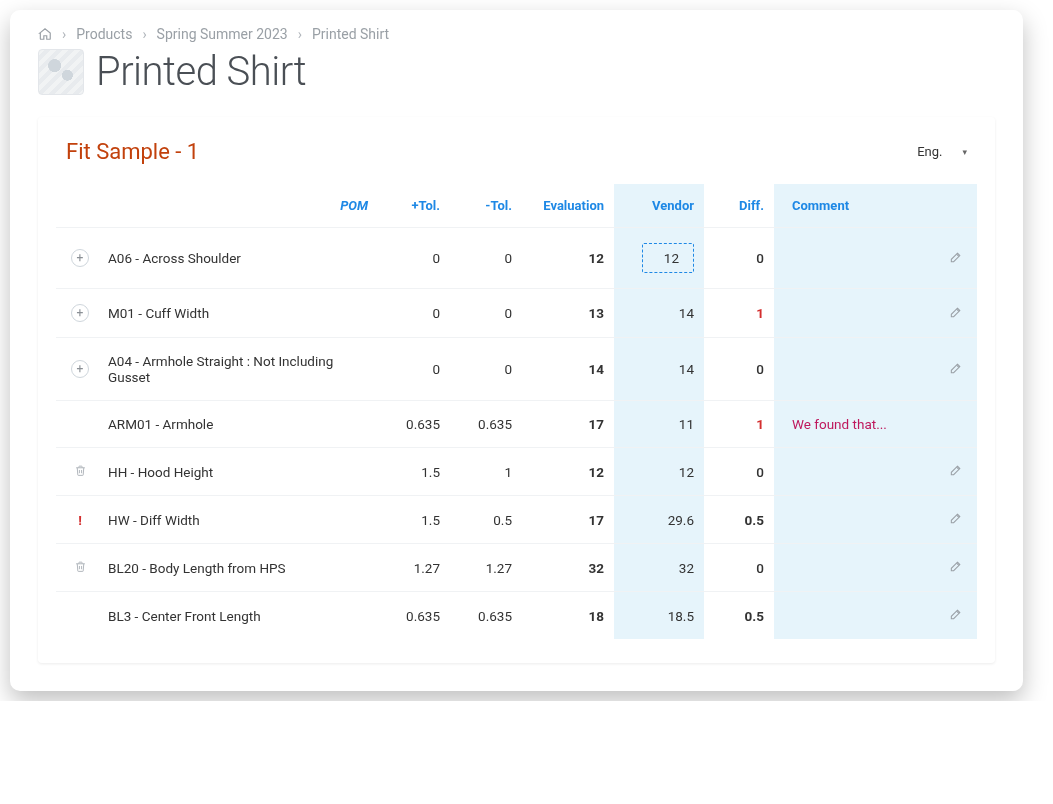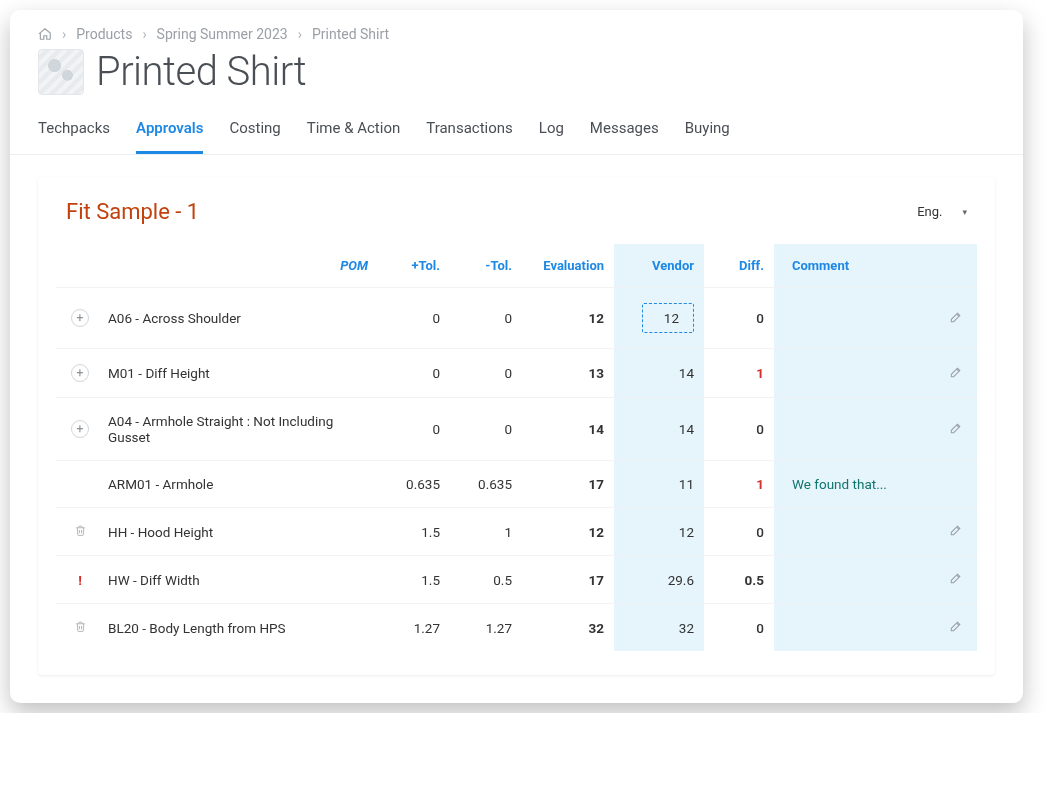--- a/index.html
+++ b/index.html
@@ -128,21 +128,21 @@
   }
   td.icon-cell {
     text-align: center;
     padding-left: 6px; padding-right: 0;
   }
   td.pom-cell { text-align: left; }
   td.eval-cell { font-weight: 700; }
   td.diff-cell { font-weight: 500; }
   td.diff-cell.bad { color: #d32f2f; font-weight: 700; }
   td.diff-cell.emph { font-weight: 700; }
-  td.comment-cell { text-align: left; padding-left: 18px; color:#0f766e; }
+  td.comment-cell { text-align: left; padding-left: 18px; color:#be185d; }
   .col-vendor, .col-comment { background: #e6f4fb; }
   .vendor-input-box {
     display:inline-block;
     border: 1.5px dashed #1e88e5;
     padding: 6px 14px;
     border-radius: 2px;
     min-width: 52px;
     text-align: right;
   }
   .expand-btn {
@@ -192,30 +192,20 @@
       <span class="sep">›</span>
       <a>Printed Shirt</a>
     </div>
 
     <div class="title-row">
       <div class="thumb"></div>
       <h1 class="page-title">Printed Shirt</h1>
     </div>
   </div>
 
-  <div class="tabs" id="tabs">
-      <div class="tab">Techpacks</div>
-      <div class="tab active">Approvals</div>
-      <div class="tab">Costing</div>
-      <div class="tab">Time &amp; Action</div>
-      <div class="tab">Transactions</div>
-      <div class="tab">Log</div>
-      <div class="tab">Messages</div>
-      <div class="tab">Buying</div>
-    </div>
 
   <div class="panel">
     <div class="panel-header">
       <div class="panel-title">Fit Sample - 1</div>
       <div class="lang-select">
         <span>Eng.</span>
         <span class="caret">▾</span>
       </div>
     </div>
 
@@ -257,21 +247,21 @@
               <td class="comment-cell col-comment"></td>
               <td class="col-comment" style="text-align: center;"><span class="edit-icon">
                   <svg viewBox="0 0 24 24" fill="none" stroke="currentColor" stroke-width="1.8">
                     <path d="m14.5 5.5 4 4L8 20H4v-4L14.5 5.5Z"></path>
                     <path d="m13 7 4 4"></path>
                   </svg>
                 </span></td>
             </tr>
             <tr>
               <td class="icon-cell"><span class="expand-btn">+</span></td>
-              <td class="pom-cell">M01 - Diff Height</td>
+              <td class="pom-cell">M01 - Cuff Width</td>
               <td>0</td>
               <td>0</td>
               <td class="eval-cell">13</td>
               <td class="col-vendor">14</td>
               <td class="diff-cell bad">1</td>
               <td class="comment-cell col-comment"></td>
               <td class="col-comment" style="text-align: center;"><span class="edit-icon">
                   <svg viewBox="0 0 24 24" fill="none" stroke="currentColor" stroke-width="1.8">
                     <path d="m14.5 5.5 4 4L8 20H4v-4L14.5 5.5Z"></path>
                     <path d="m13 7 4 4"></path>
@@ -354,18 +344,34 @@
               <td class="col-vendor">32</td>
               <td class="diff-cell">0</td>
               <td class="comment-cell col-comment"></td>
               <td class="col-comment" style="text-align: center;"><span class="edit-icon">
                   <svg viewBox="0 0 24 24" fill="none" stroke="currentColor" stroke-width="1.8">
                     <path d="m14.5 5.5 4 4L8 20H4v-4L14.5 5.5Z"></path>
                     <path d="m13 7 4 4"></path>
                   </svg>
                 </span></td>
             </tr>
+            <tr>
+              <td class="icon-cell"></td>
+              <td class="pom-cell">BL3 - Center Front Length</td>
+              <td>0.635</td>
+              <td>0.635</td>
+              <td class="eval-cell">18</td>
+              <td class="col-vendor">18.5</td>
+              <td class="diff-cell emph">0.5</td>
+              <td class="comment-cell col-comment"></td>
+              <td class="col-comment" style="text-align: center;"><span class="edit-icon">
+                  <svg viewBox="0 0 24 24" fill="none" stroke="currentColor" stroke-width="1.8">
+                    <path d="m14.5 5.5 4 4L8 20H4v-4L14.5 5.5Z"></path>
+                    <path d="m13 7 4 4"></path>
+                  </svg>
+                </span></td>
+            </tr>
           </tbody>
       </table>
     </div>
   </div>
 
 </div>
 
 </body></html>

